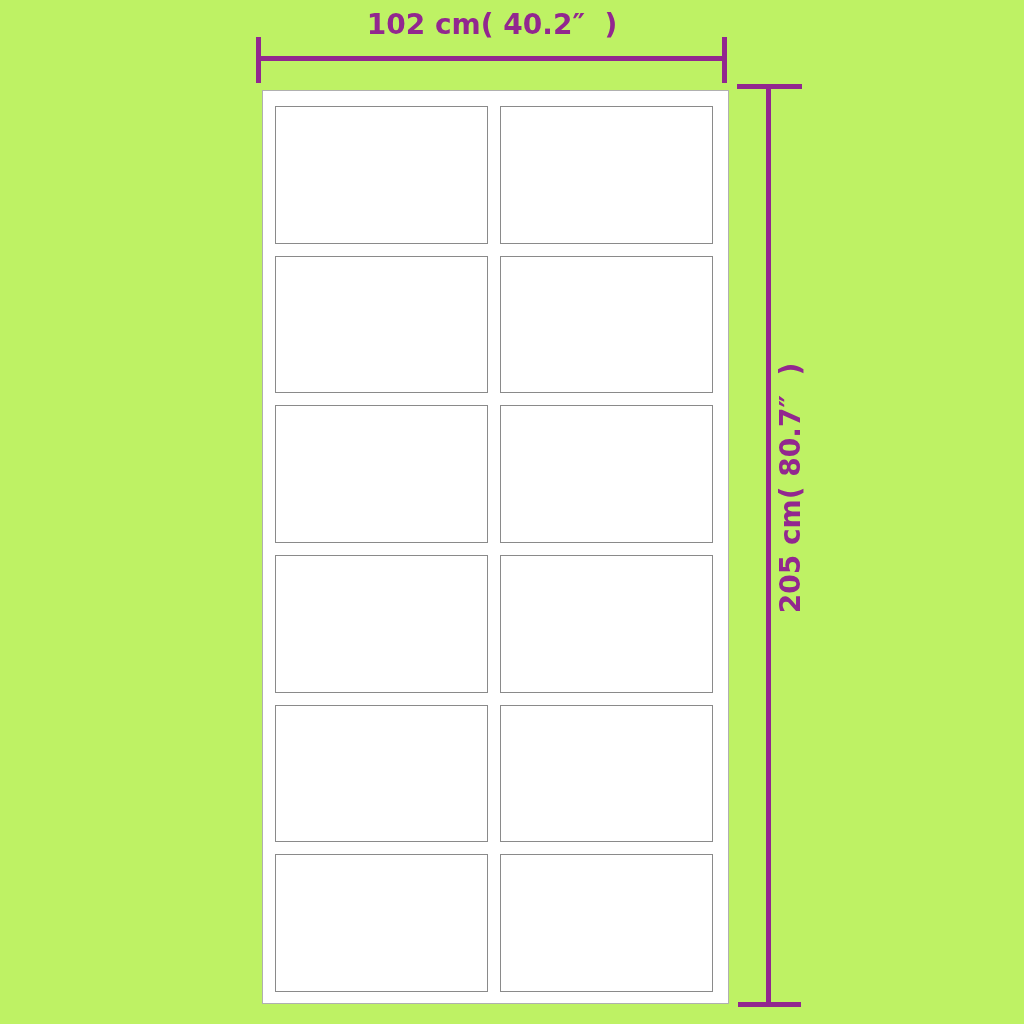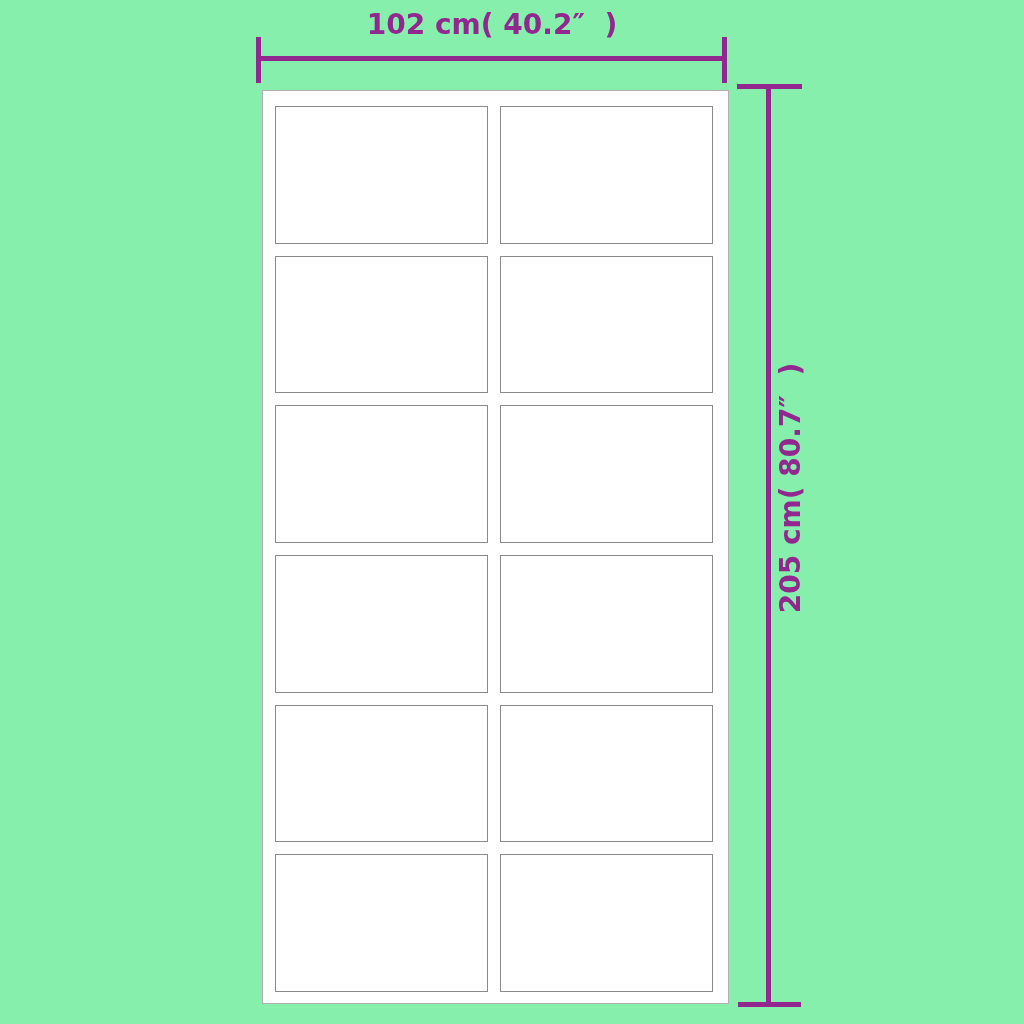--- a/index.html
+++ b/index.html
@@ -2,21 +2,21 @@
 <html><head>
 <meta charset="utf-8">
 <style>
   html, body {
     margin: 0; padding: 0;
     width: 1024px; height: 1024px;
     background: #ffffff;
     font-family: "DejaVu Sans", "Liberation Sans", sans-serif;
     overflow: hidden;
   }
-  .canvas { position: relative; width: 1024px; height: 1024px; background: #86efac; }
+  .canvas { position: relative; width: 1024px; height: 1024px; background: #bef264; }
   .abs { position: absolute; }
 
   
   .dim-bar { background: #92278F; }
   .dim-label {
     color: #92278F;
     font-weight: bold;
     font-size: 28px;
     white-space: pre;
     line-height: 1.1;

